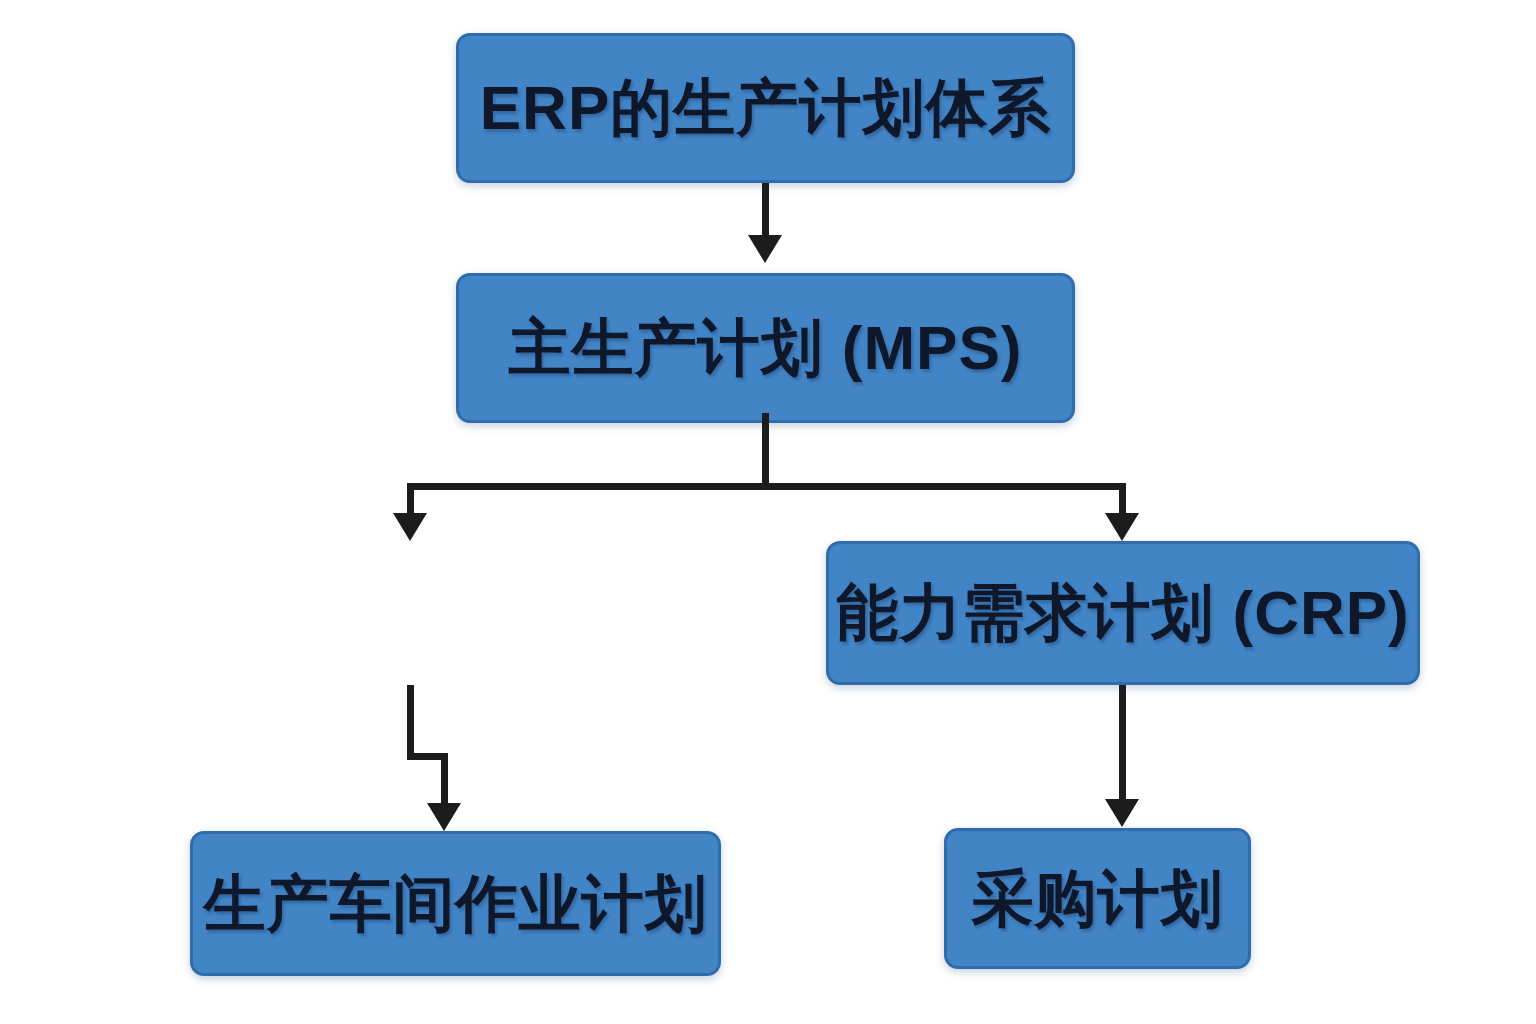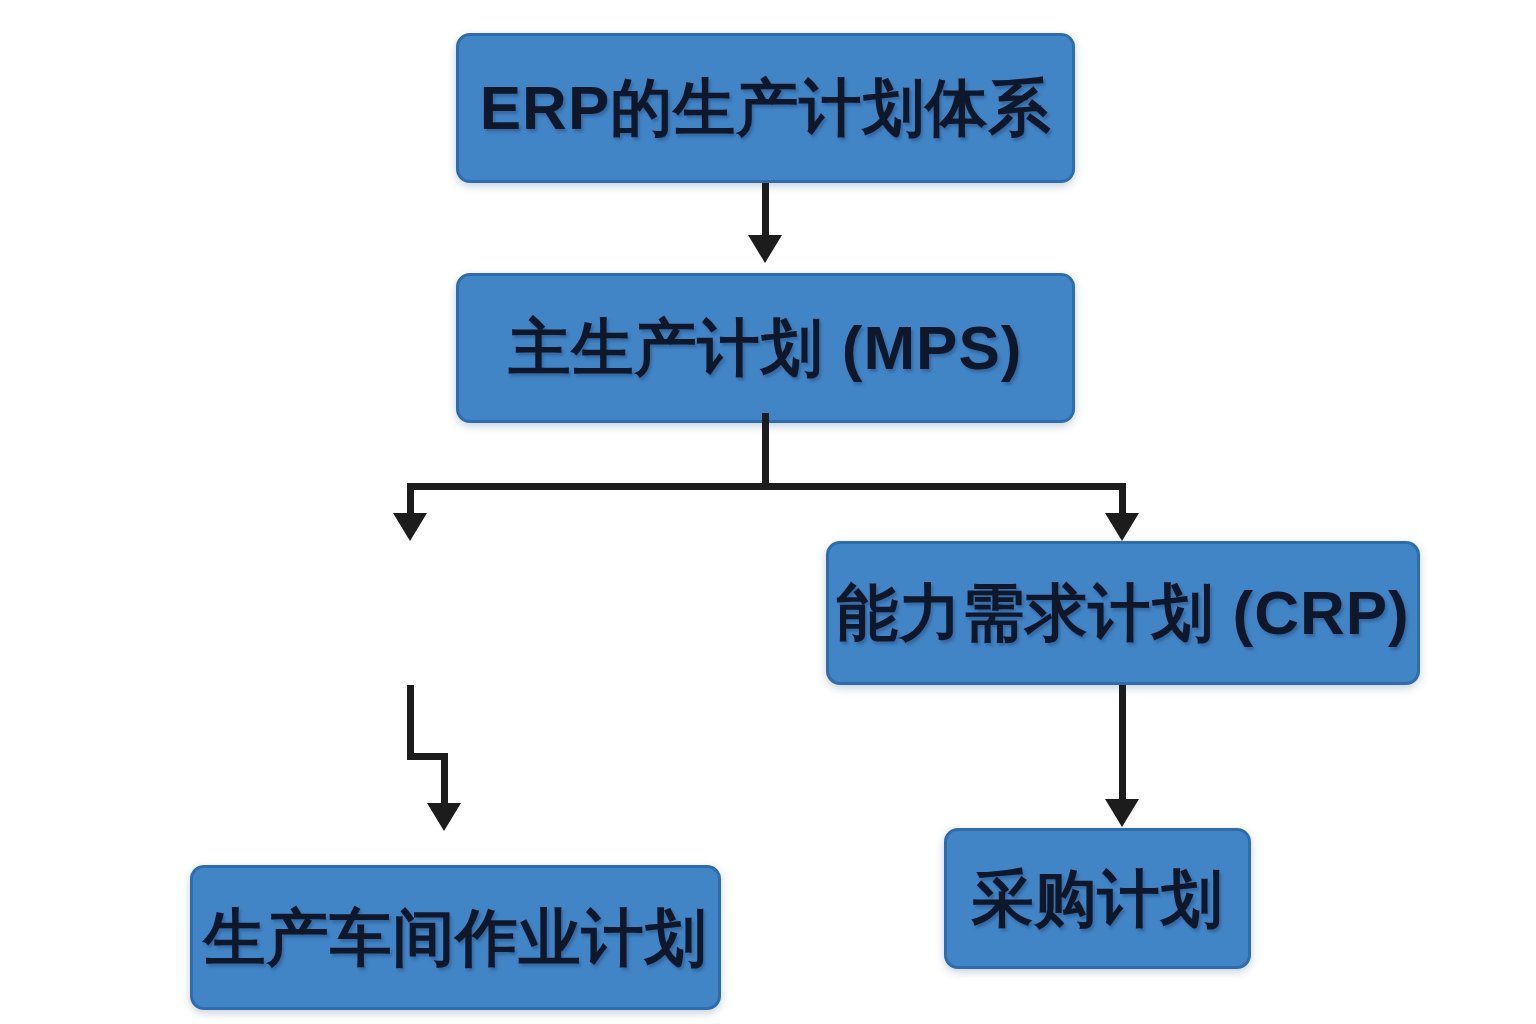--- a/index.html
+++ b/index.html
@@ -60,21 +60,21 @@
 
   <div class="node" style="left:456px; top:263px; width:619px; height:150px;margin-top:10px;">
     <span class="node-label">主生产计划 (MPS)</span>
   </div>
 
 
   <div class="node" style="left:826px; top:541px; width:594px; height:144px;text-align:center;">
     <span class="node-label">能力需求计划 (CRP)</span>
   </div>
 
-  <div class="node" style="left:190px; top:865px; width:531px; height:145px;">
+  <div class="node" style="left:190px; top:831px; width:531px; height:145px;">
     <span class="node-label">生产车间作业计划</span>
   </div>
 
   <div class="node" style="left:944px; top:828px; width:307px; height:141px;">
     <span class="node-label">采购计划</span>
   </div>
 
   <div class="line" style="left:762px; top:183px; width:7px; height:54px;"></div>
   <div class="arrowhead" style="left:748px; top:235px;"></div>
 

